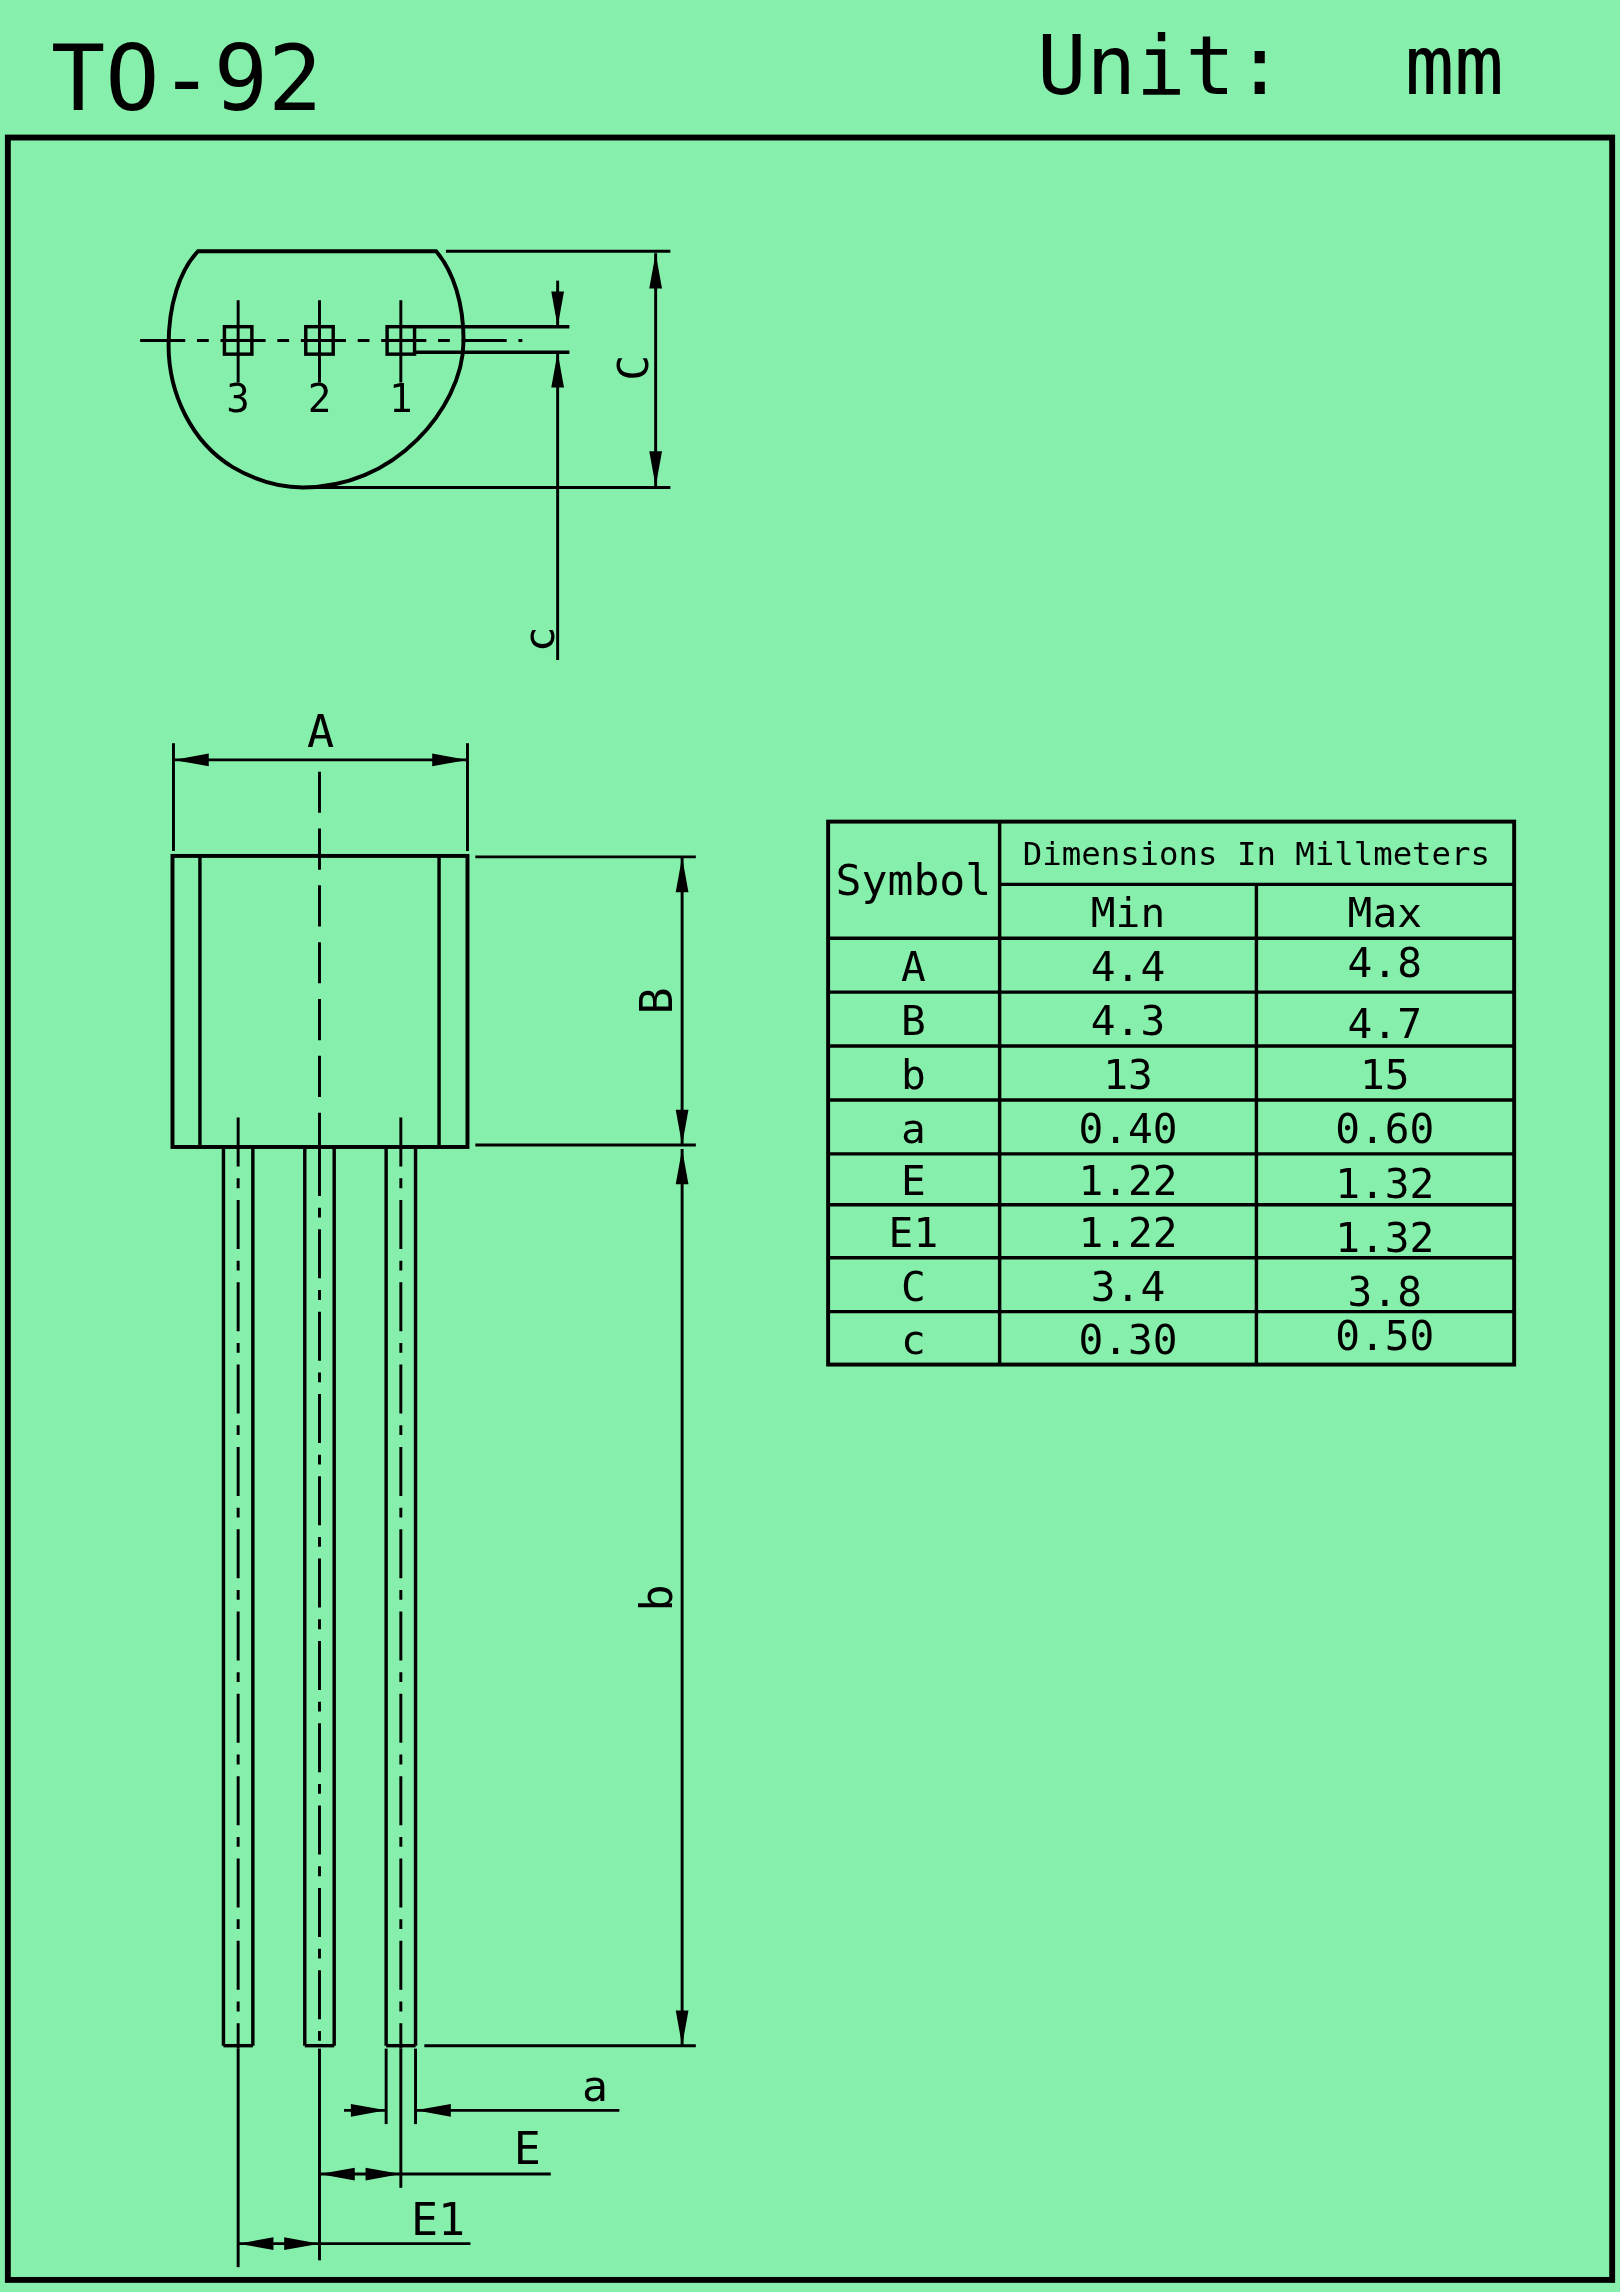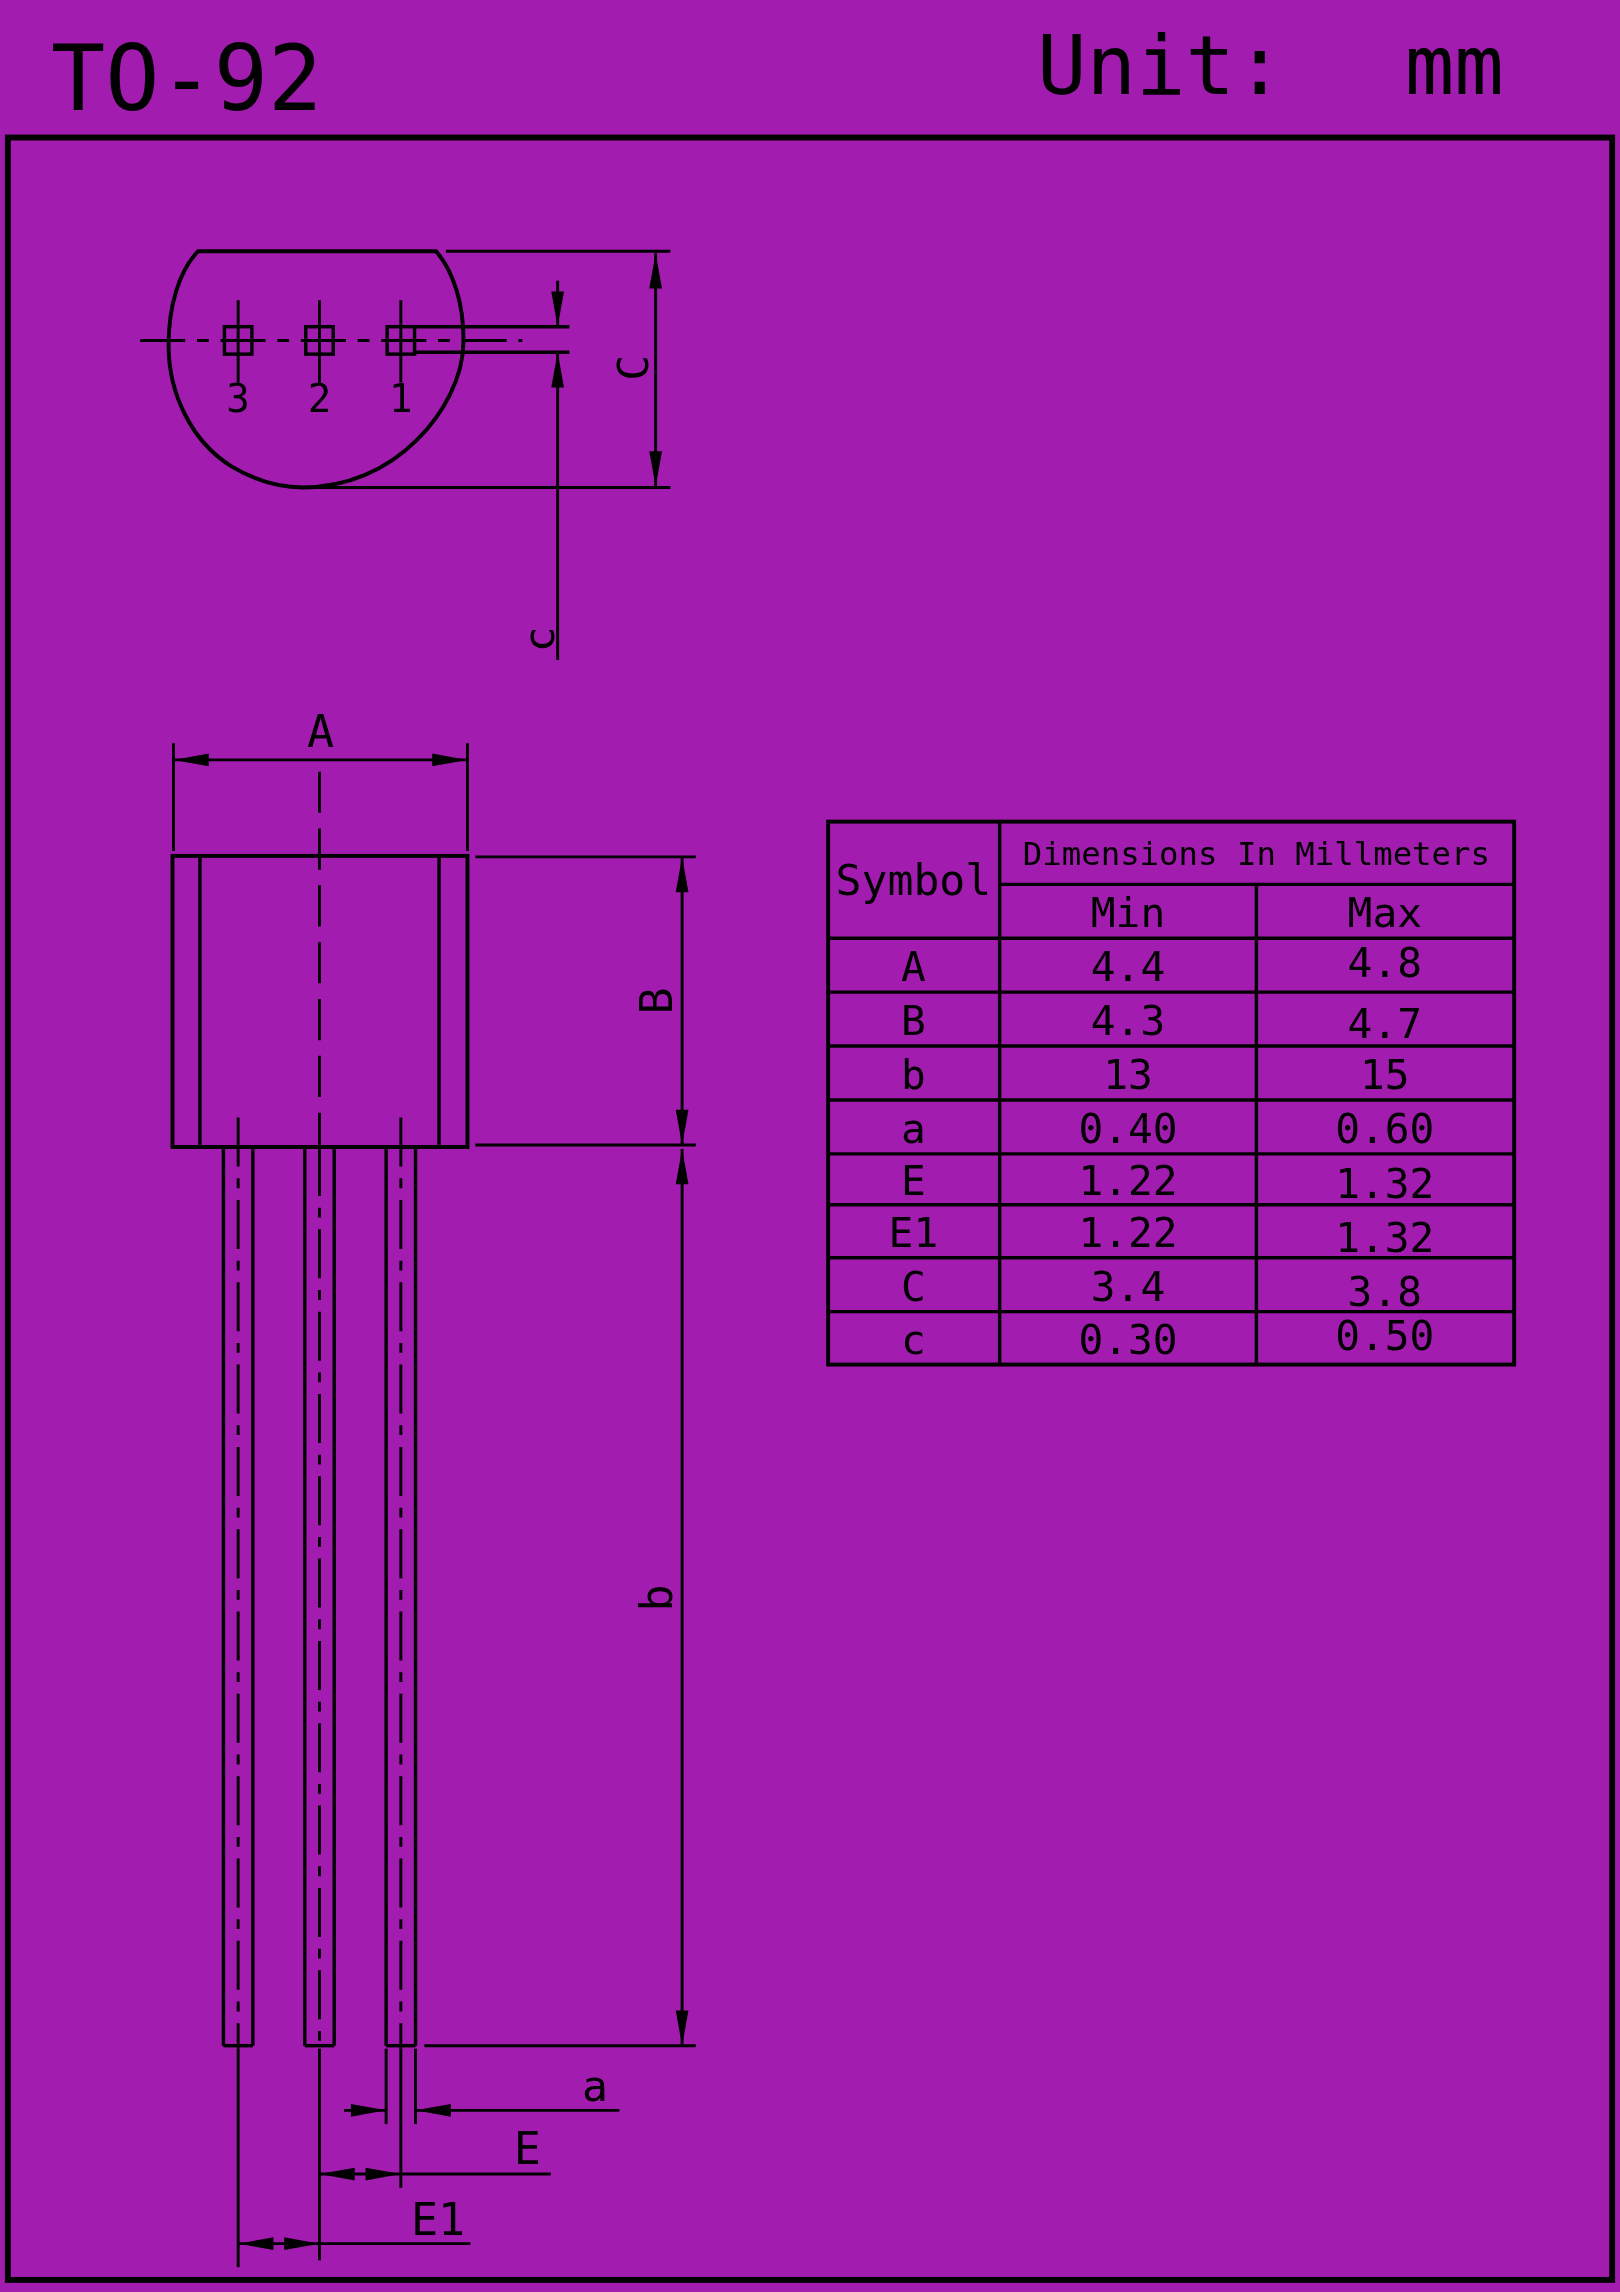--- a/index.html
+++ b/index.html
@@ -1,16 +1,16 @@
 <!DOCTYPE html>
 <html><head>
 <meta charset="utf-8">
 <style>
   html,body{margin:0;padding:0;background:#ffffff;}
-  #page{position:relative;width:1620px;height:2293px;background:#a21caf;overflow:hidden;}
+  #page{position:relative;width:1620px;height:2293px;background:#86efac;overflow:hidden;}
   svg{position:absolute;left:0;top:0;}
   svg text{font-family:"DejaVu Sans Mono","Liberation Mono",monospace;fill:#000;}
   .ln{stroke:#000;fill:none;}
   .w4{stroke-width:4;}
   .w3{stroke-width:3;}
   .w35{stroke-width:3.5;}
   .w6{stroke-width:6;}
   .arr{fill:#000;stroke:none;}
   .cl{stroke-dasharray:46 12 12 12;}
   .dash{stroke-dasharray:42 16;}

